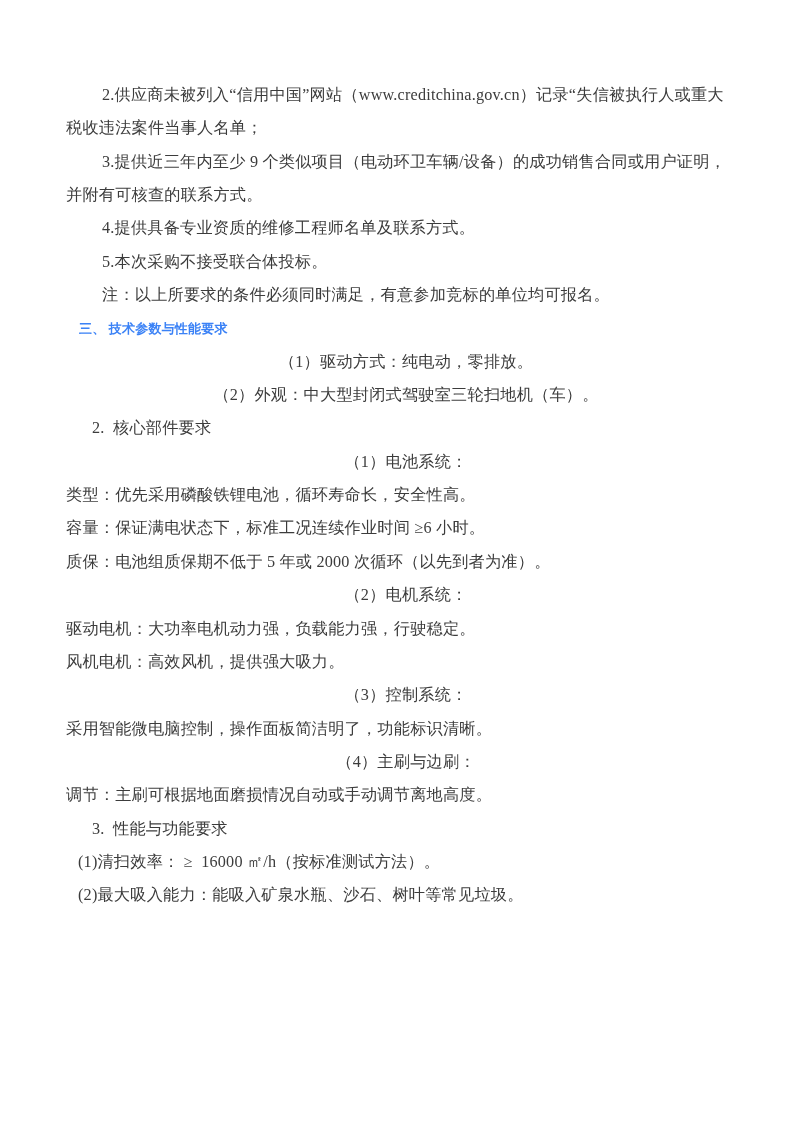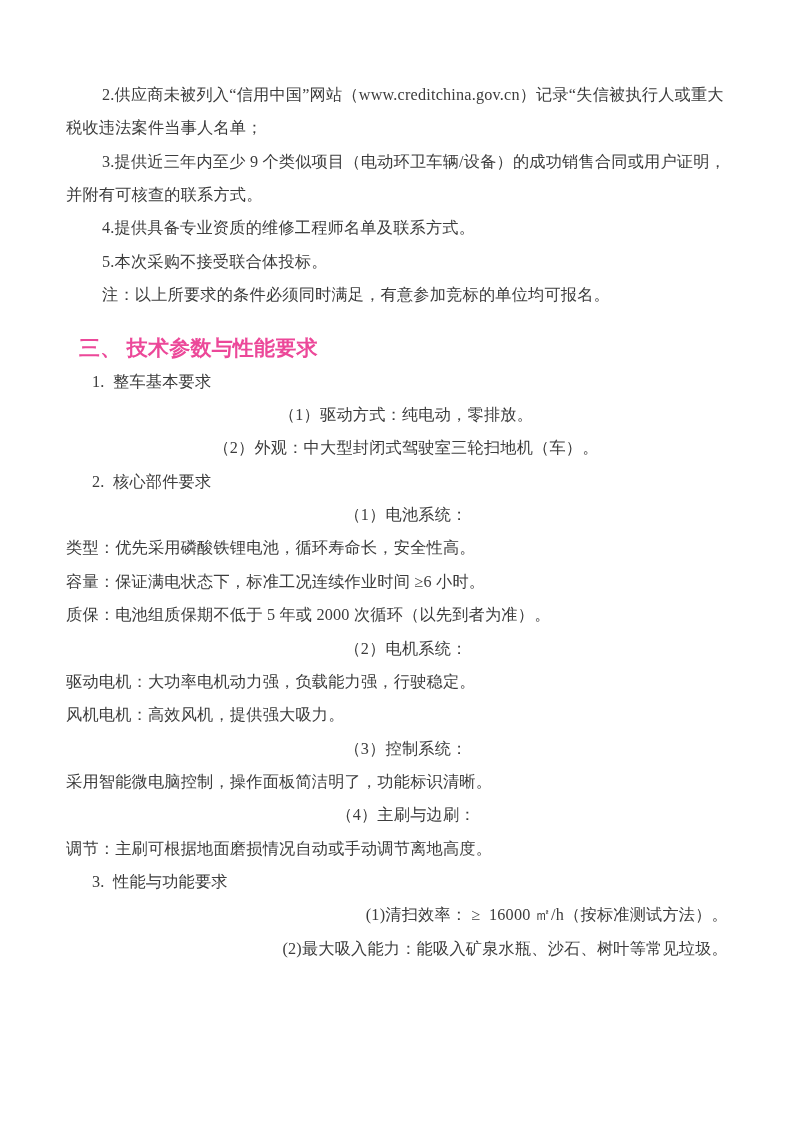--- a/index.html
+++ b/index.html
@@ -25,27 +25,26 @@
   .line {
     font-size: 16.2px;
     line-height: 33.35px;
     white-space: pre-wrap;
     letter-spacing: 0.2px;
   }
   .s-indent2   { padding-left: 36px; }
   .s-flush     { padding-left: 0; }
   .s-num       { padding-left: 26px; }
   .s-paren     { padding-left: 18px; text-align: center; }
-  .s-halfparen { padding-left: 12px; text-align: right; }
+  .s-halfparen { padding-left: 12px; }
   .s-heading   {
     padding-left: 13px;
     font-weight: bold;
-    color: #ec4899;
-    font-size: 21px;
-    margin-top: 20px;
+    color: #3b82f6;
+    font-size: 13px;
   }
   .page-number {
     position: absolute;
     top: 1052px;
     left: 0;
     width: 100%;
     text-align: center;
     font-size: 13px;
     color: #4a4a4a;
   }
@@ -56,21 +55,20 @@
 <div class="sheet">
   <div class="content" id="doc-body">
       <div class="line s-indent2">2.供应商未被列入“信用中国”网站（www.creditchina.gov.cn）记录“失信被执行人或重大</div>
       <div class="line s-flush">税收违法案件当事人名单；</div>
       <div class="line s-indent2">3.提供近三年内至少 9 个类似项目（电动环卫车辆/设备）的成功销售合同或用户证明，</div>
       <div class="line s-flush">并附有可核查的联系方式。</div>
       <div class="line s-indent2">4.提供具备专业资质的维修工程师名单及联系方式。</div>
       <div class="line s-indent2">5.本次采购不接受联合体投标。</div>
       <div class="line s-indent2">注：以上所要求的条件必须同时满足，有意参加竞标的单位均可报名。</div>
       <div class="line s-heading">三、 技术参数与性能要求</div>
-      <div class="line s-num">1.  整车基本要求</div>
       <div class="line s-paren">（1）驱动方式：纯电动，零排放。</div>
       <div class="line s-paren">（2）外观：中大型封闭式驾驶室三轮扫地机（车）。</div>
       <div class="line s-num">2.  核心部件要求</div>
       <div class="line s-paren">（1）电池系统：</div>
       <div class="line s-flush">类型：优先采用磷酸铁锂电池，循环寿命长，安全性高。</div>
       <div class="line s-flush">容量：保证满电状态下，标准工况连续作业时间 ≥6 小时。</div>
       <div class="line s-flush">质保：电池组质保期不低于 5 年或 2000 次循环（以先到者为准）。</div>
       <div class="line s-paren">（2）电机系统：</div>
       <div class="line s-flush">驱动电机：大功率电机动力强，负载能力强，行驶稳定。</div>
       <div class="line s-flush">风机电机：高效风机，提供强大吸力。</div>

